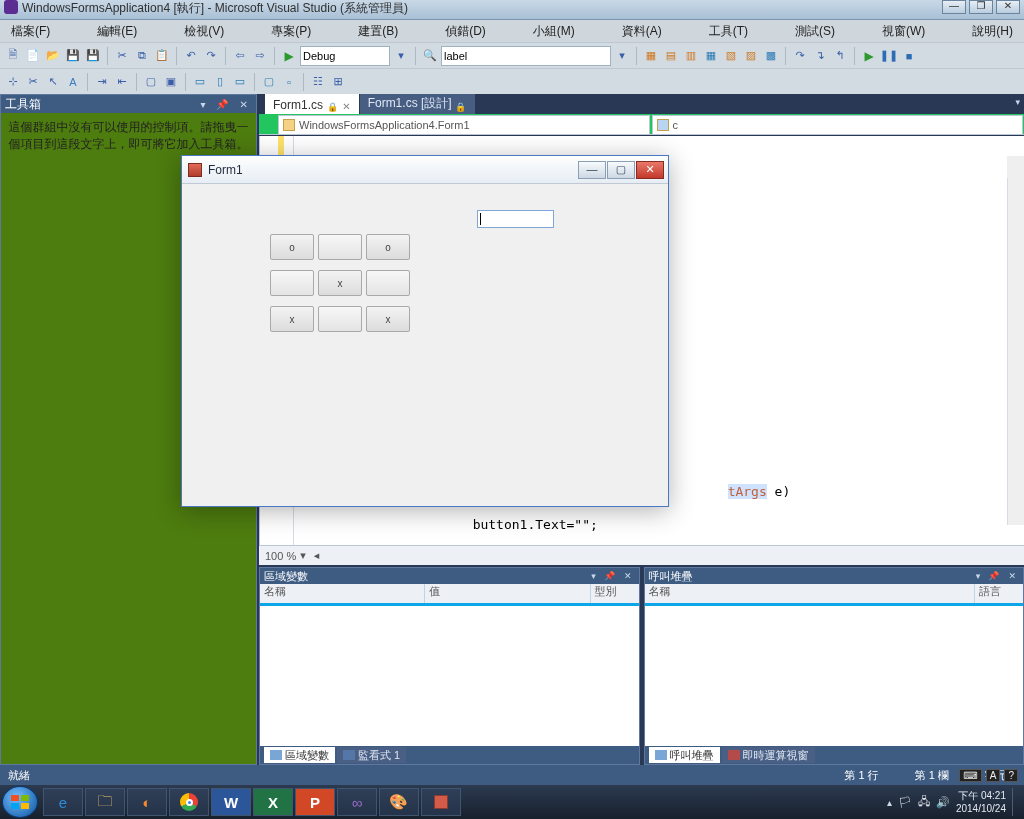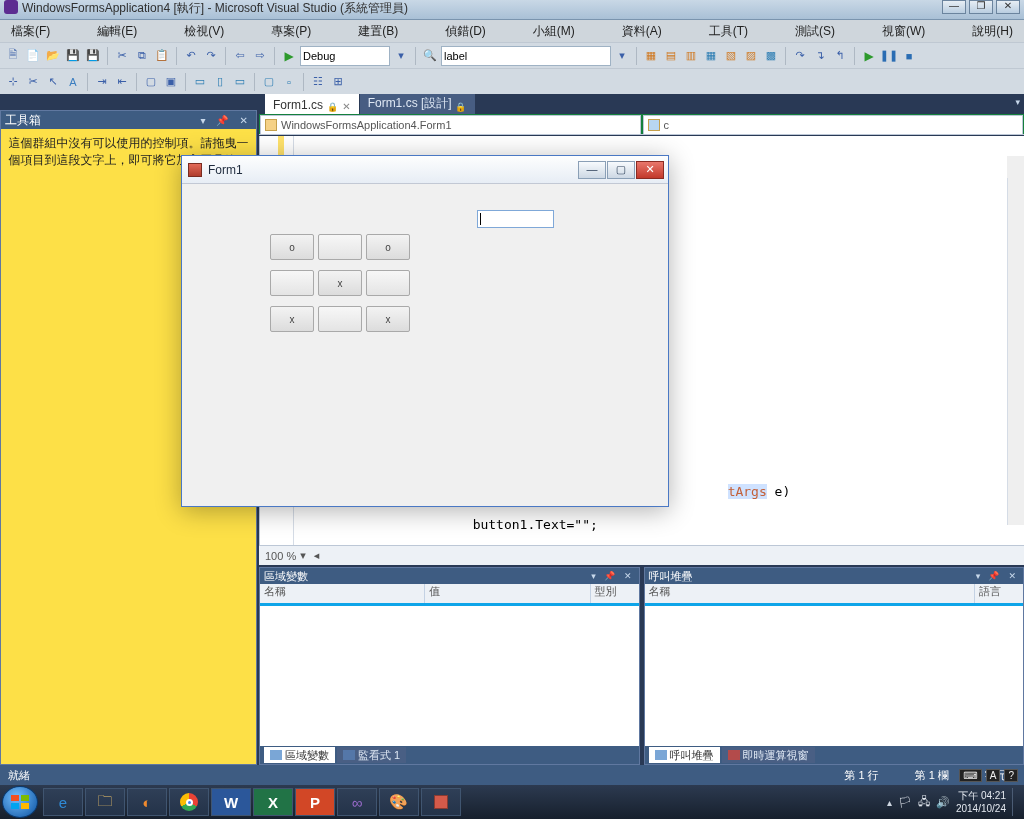--- a/index.html
+++ b/index.html
@@ -22,35 +22,35 @@
   .tb-sep { width: 1px; height: 18px; background: #aeb8c3; margin: 0 3px; }
   .tb-combo { height: 20px; border: 1px solid #9fb2c4; background: #fff; font-size: 11px; padding: 0 2px; }
   .tb-combo.debug { width: 90px; }
   .tb-combo.find { width: 170px; }
   .green-play { color: #2d9a2d; font-size: 12px; }
 
   
   .workspace { position: absolute; top: 94px; bottom: 54px; left: 0; right: 0; background: #293955; }
 
   
-  .toolbox { position: absolute; top: 0; left: 0; width: 257px; bottom: 0; background: #fde047; border: 1px solid #6078a0; margin-top: 16px; }
+  .toolbox { position: absolute; top: 0; left: 0; width: 257px; bottom: 0; background: #4d7c0f; border: 1px solid #6078a0; }
   .tool-header { height: 18px; background: #3e5c82; color: #fff; display: flex; align-items: center; padding: 0 4px; justify-content: space-between; }
   .tool-header .icons { letter-spacing: 4px; font-size: 10px; color: #c7d8eb; }
   .tool-sub { height: 18px; background: #eef3f9; border-bottom: 1px solid #c4d2e4; padding-left: 4px; color: #333; }
   .tool-sub::before { content: "▸"; font-size: 9px; margin-right: 3px; color: #666; display: inline-block; transform: rotate(90deg); }
   .tool-body { padding: 6px; font-size: 12px; color: #222; text-align: center; }
 
   
   .editor-area { position: absolute; top: 0; left: 259px; right: 0; bottom: 200px; }
   .tab-strip { height: 20px; background: #293955; display: flex; align-items: flex-end; padding-left: 6px; gap: 1px; }
   .tab { height: 20px; padding: 2px 8px; font-size: 12px; background: #475d82; color: #dfe8f4; display: flex; align-items: flex-end; gap: 4px; }
   .tab.active { background: #fff; color: #333; }
   .tab .tab-x { font-size: 10px; color: #888; }
   .lock { font-size: 9px; color: #cfa73a; }
-  .nav-row { height: 21px; background: #15803d; border-bottom: 1px solid #bcc7d6; display: flex; }
+  .nav-row { height: 21px; background: #22c55e; border-bottom: 1px solid #bcc7d6; display: flex; padding-left: 18px; }
   .nav-dd { flex: 1; height: 20px; border: 1px solid #bcc7d6; margin: 1px; padding-left: 4px; font-size: 11px; color: #555; display: flex; align-items: center; gap: 4px; background: #fff; }
   .nav-dd .dd-icon { width: 12px; height: 12px; background: #f5d186; border: 1px solid #c5a04c; }
   .code-pane { position: absolute; top: 42px; left: 0; right: 0; bottom: 20px; background: #fff; border-left: 1px solid #bcc7d6; font-family: Consolas, monospace; font-size: 13px; color: #000; }
   .code-pane .gutter { position: absolute; left: 0; top: 0; bottom: 0; width: 34px; border-right: 1px solid #d5dce6; }
   .code-pane .yellow-strip { position: absolute; left: 18px; top: 0; width: 6px; height: 370px; background: #ffe26b; }
   .code-line { position: absolute; left: 150px; white-space: pre; }
   .code-keyword { color: #c36039; }
   .code-highlight { background: #cfe2ff; }
   .zoom-row { position: absolute; left: 0; right: 0; bottom: 0; height: 20px; background: #edf1f6; border-top: 1px solid #bcc7d6; padding-left: 6px; font-size: 11px; color: #555; display: flex; align-items: center; gap: 4px; }
 

